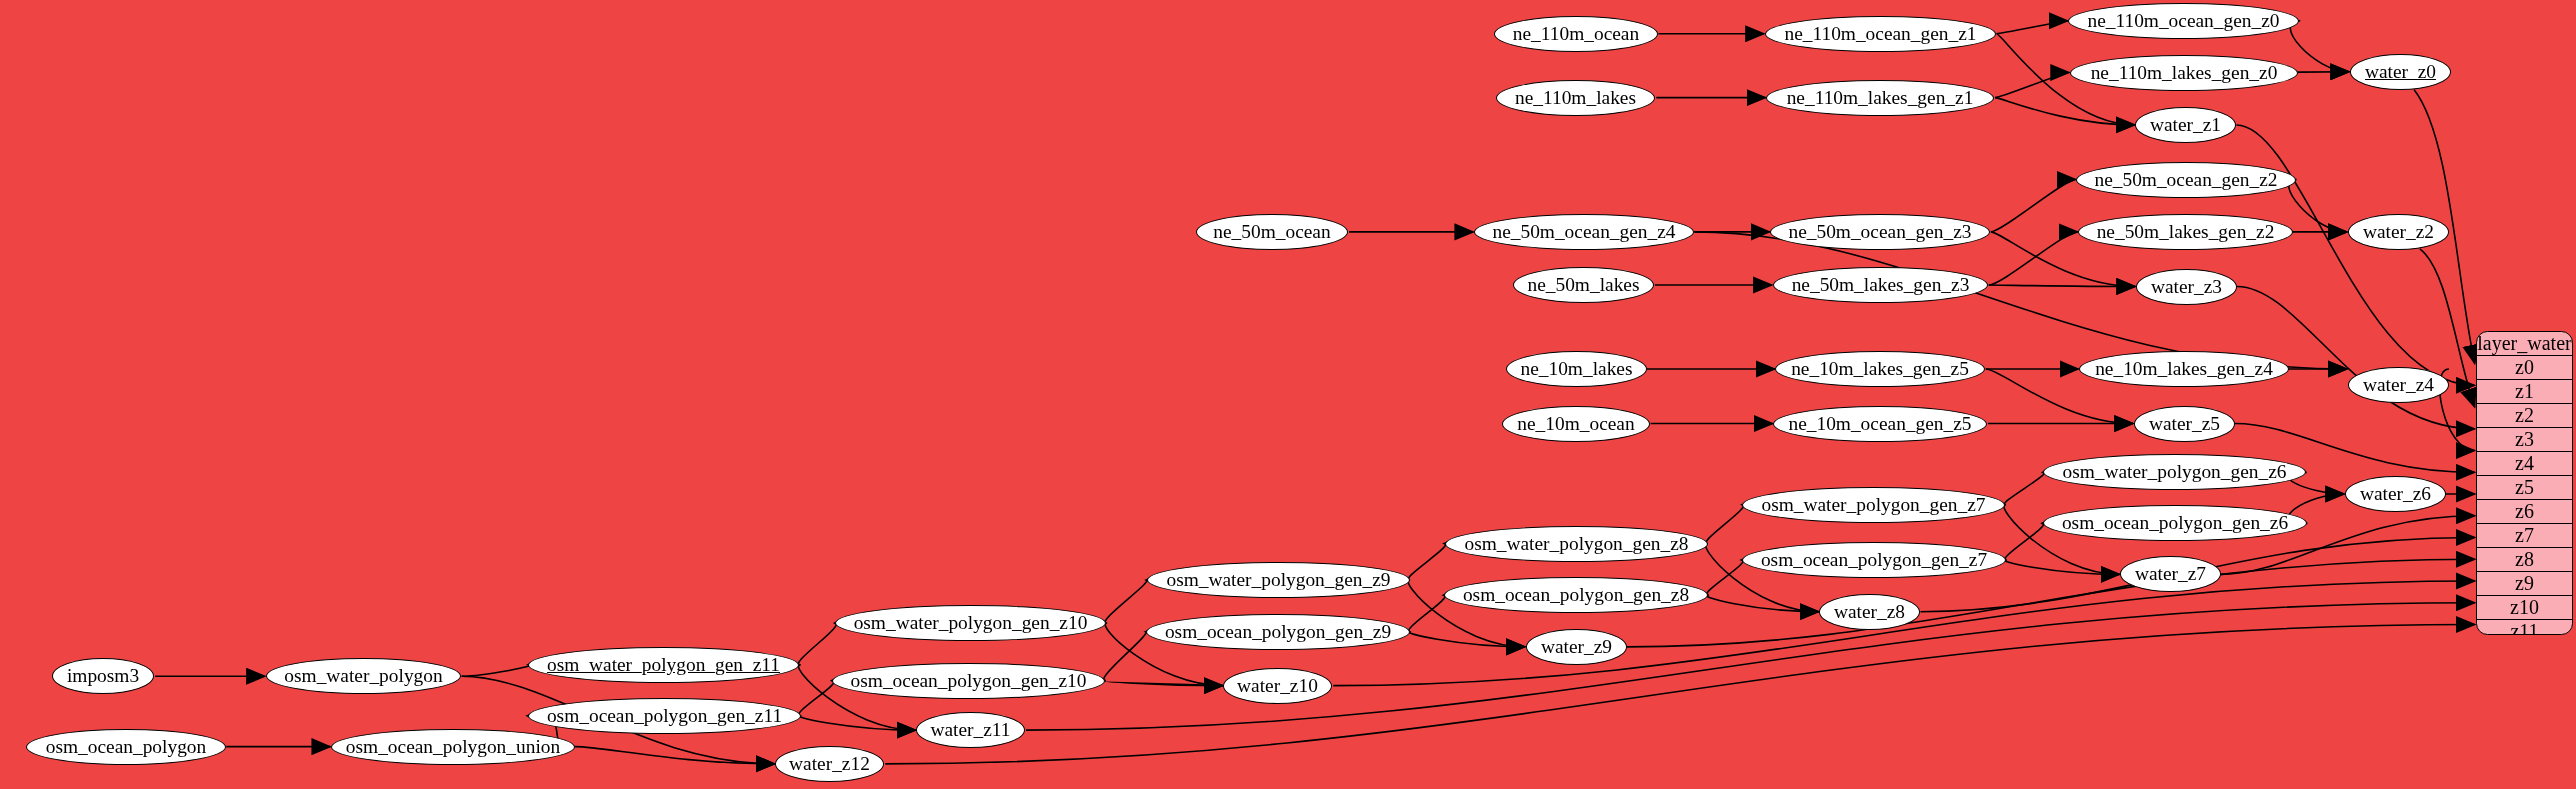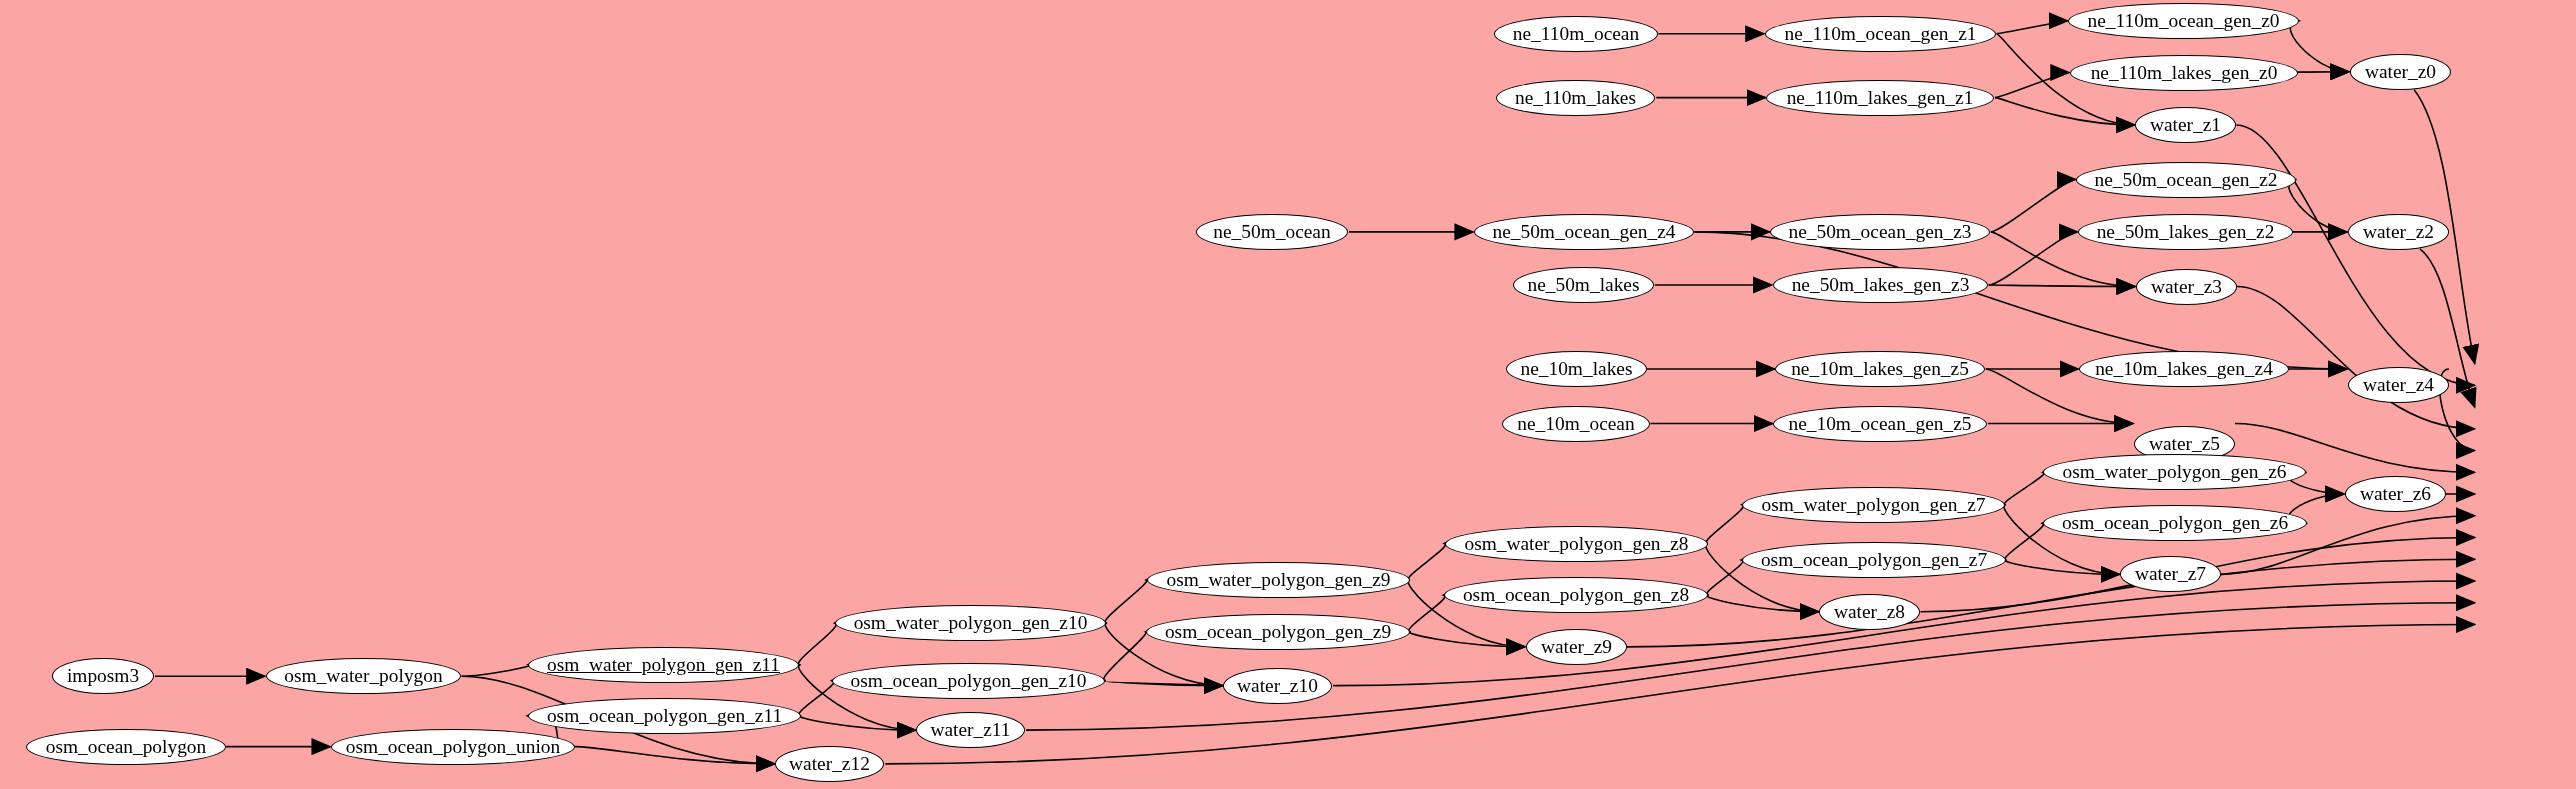--- a/index.html
+++ b/index.html
@@ -1,16 +1,16 @@
 <!DOCTYPE html>
 <html style="font-size:11.5px"><head>
 <meta charset="utf-8">
 <style>
   html,body{margin:0;padding:0;background:#ffffff;}
-  #canvas{position:relative;width:2576px;height:789px;background:#fca5a5;overflow:hidden;
+  #canvas{position:relative;width:2576px;height:789px;background:#ef4444;overflow:hidden;
           font-family:"Liberation Serif", serif;}
   #edge-layer{position:absolute;left:0;top:0;}
   .node{position:absolute;display:flex;align-items:center;justify-content:center;
         box-sizing:border-box;background:#ffffff;border:1.4px solid #000;border-radius:50%;
         font-size:19.4px;color:#000;white-space:nowrap;z-index:2;}
   #layer-table{position:absolute;box-sizing:border-box;border:1.4px solid #000;border-radius:11.5px;
         overflow:hidden;z-index:3;display:flex;flex-direction:column;}
   .trow{flex:1;display:flex;align-items:center;justify-content:center;
         font-size:20px;color:#000;border-top:1.4px solid #000;box-sizing:border-box;white-space:nowrap;}
   .trow:first-child{border-top:none;}
@@ -94,38 +94,38 @@
       </g>
   </svg>
 
   <div id="node-layer">
       <div class="node" style="left: 1494px; top: 16px; width: 164px; height: 36px; background: rgb(255, 255, 255); border-color: rgb(0, 0, 0);">ne_110m_ocean</div>
       <div class="node" style="left: 1765px; top: 16px; width: 231px; height: 36px; background: rgb(255, 255, 255); border-color: rgb(0, 0, 0);">ne_110m_ocean_gen_z1</div>
       <div class="node" style="left: 2068px; top: 2.9px; width: 231px; height: 36px; background: rgb(255, 255, 255); border-color: rgb(0, 0, 0);">ne_110m_ocean_gen_z0</div>
       <div class="node" style="left: 1496px; top: 80px; width: 159px; height: 36px; background: rgb(255, 255, 255); border-color: rgb(0, 0, 0);">ne_110m_lakes</div>
       <div class="node" style="left: 1766px; top: 80px; width: 228px; height: 36px; background: rgb(255, 255, 255); border-color: rgb(0, 0, 0);">ne_110m_lakes_gen_z1</div>
       <div class="node" style="left: 2070px; top: 55px; width: 228px; height: 36px; background: rgb(255, 255, 255); border-color: rgb(0, 0, 0);">ne_110m_lakes_gen_z0</div>
-      <div class="node" style="left: 2350px; top: 54px; width: 101px; height: 36px; background: rgb(255, 255, 255); border-color: rgb(0, 0, 0);">water_z0</div>
+      <div class="node" style="left: 2350px; top: 54px; width: 101px; height: 36px; background: rgb(255, 255, 255); border-color: rgb(0, 0, 0); text-decoration: underline;">water_z0</div>
       <div class="node" style="left: 2135px; top: 107px; width: 101px; height: 36px; background: rgb(255, 255, 255); border-color: rgb(0, 0, 0);">water_z1</div>
       <div class="node" style="left: 1196px; top: 214px; width: 152px; height: 36px; background: rgb(255, 255, 255); border-color: rgb(0, 0, 0);">ne_50m_ocean</div>
       <div class="node" style="left: 1474px; top: 214px; width: 220px; height: 36px; background: rgb(255, 255, 255); border-color: rgb(0, 0, 0);">ne_50m_ocean_gen_z4</div>
       <div class="node" style="left: 1770px; top: 214px; width: 220px; height: 36px; background: rgb(255, 255, 255); border-color: rgb(0, 0, 0);">ne_50m_ocean_gen_z3</div>
       <div class="node" style="left: 2076px; top: 162px; width: 220px; height: 36px; background: rgb(255, 255, 255); border-color: rgb(0, 0, 0);">ne_50m_ocean_gen_z2</div>
       <div class="node" style="left: 1513px; top: 267px; width: 141px; height: 36px; background: rgb(255, 255, 255); border-color: rgb(0, 0, 0);">ne_50m_lakes</div>
       <div class="node" style="left: 1773px; top: 267px; width: 215px; height: 36px; background: rgb(255, 255, 255); border-color: rgb(0, 0, 0);">ne_50m_lakes_gen_z3</div>
       <div class="node" style="left: 2078px; top: 214px; width: 215px; height: 36px; background: rgb(255, 255, 255); border-color: rgb(0, 0, 0);">ne_50m_lakes_gen_z2</div>
       <div class="node" style="left: 2348px; top: 214px; width: 101px; height: 36px; background: rgb(255, 255, 255); border-color: rgb(0, 0, 0); text-align: right;">water_z2</div>
       <div class="node" style="left: 2136px; top: 269px; width: 101px; height: 36px; background: rgb(255, 255, 255); border-color: rgb(0, 0, 0);">water_z3</div>
       <div class="node" style="left: 1506px; top: 351px; width: 141px; height: 36px; background: rgb(255, 255, 255); border-color: rgb(0, 0, 0);">ne_10m_lakes</div>
       <div class="node" style="left: 1775px; top: 351px; width: 210px; height: 36px; background: rgb(255, 255, 255); border-color: rgb(0, 0, 0);">ne_10m_lakes_gen_z5</div>
       <div class="node" style="left: 2079px; top: 351px; width: 210px; height: 36px; background: rgb(255, 255, 255); border-color: rgb(0, 0, 0);">ne_10m_lakes_gen_z4</div>
       <div class="node" style="left: 1502px; top: 406px; width: 148px; height: 36px; background: rgb(255, 255, 255); border-color: rgb(0, 0, 0);">ne_10m_ocean</div>
       <div class="node" style="left: 1773px; top: 406px; width: 214px; height: 36px; background: rgb(255, 255, 255); border-color: rgb(0, 0, 0);">ne_10m_ocean_gen_z5</div>
       <div class="node" style="left: 2348px; top: 351px; width: 101px; height: 36px; background: rgb(255, 255, 255); border-color: rgb(0, 0, 0); margin-top: 16px;">water_z4</div>
-      <div class="node" style="left: 2134px; top: 406px; width: 101px; height: 36px; background: rgb(255, 255, 255); border-color: rgb(0, 0, 0); margin-top: 20px;">water_z5</div>
+      <div class="node" style="left: 2134px; top: 406px; width: 101px; height: 36px; background: rgb(255, 255, 255); border-color: rgb(0, 0, 0);">water_z5</div>
       <div class="node" style="left: 2043px; top: 454px; width: 263px; height: 36px; background: rgb(255, 255, 255); border-color: rgb(0, 0, 0);">osm_water_polygon_gen_z6</div>
       <div class="node" style="left: 1742px; top: 487px; width: 263px; height: 36px; background: rgb(255, 255, 255); border-color: rgb(0, 0, 0);">osm_water_polygon_gen_z7</div>
       <div class="node" style="left: 1445px; top: 526px; width: 263px; height: 36px; background: rgb(255, 255, 255); border-color: rgb(0, 0, 0); text-align: center;">osm_water_polygon_gen_z8</div>
       <div class="node" style="left: 1147px; top: 562px; width: 263px; height: 36px; background: rgb(255, 255, 255); border-color: rgb(0, 0, 0);">osm_water_polygon_gen_z9</div>
       <div class="node" style="left: 835px; top: 605px; width: 271px; height: 36px; background: rgb(255, 255, 255); border-color: rgb(0, 0, 0);">osm_water_polygon_gen_z10</div>
       <div class="node" style="left: 528px; top: 647px; width: 271px; height: 36px; background: rgb(255, 255, 255); border-color: rgb(0, 0, 0); text-decoration: underline;">osm_water_polygon_gen_z11</div>
       <div class="node" style="left: 2043px; top: 505px; width: 264px; height: 36px; background: rgb(255, 255, 255); border-color: rgb(0, 0, 0);">osm_ocean_polygon_gen_z6</div>
       <div class="node" style="left: 1742px; top: 542px; width: 264px; height: 36px; background: rgb(255, 255, 255); border-color: rgb(0, 0, 0);">osm_ocean_polygon_gen_z7</div>
       <div class="node" style="left: 1444px; top: 577px; width: 264px; height: 36px; background: rgb(255, 255, 255); border-color: rgb(0, 0, 0);">osm_ocean_polygon_gen_z8</div>
       <div class="node" style="left: 1146px; top: 614px; width: 264px; height: 36px; background: rgb(255, 255, 255); border-color: rgb(0, 0, 0);">osm_ocean_polygon_gen_z9</div>
@@ -137,14 +137,29 @@
       <div class="node" style="left: 1526px; top: 629px; width: 101px; height: 36px; background: rgb(255, 255, 255); border-color: rgb(0, 0, 0);">water_z9</div>
       <div class="node" style="left: 1223px; top: 668px; width: 109px; height: 36px; background: rgb(255, 255, 255); border-color: rgb(0, 0, 0);">water_z10</div>
       <div class="node" style="left: 916px; top: 712px; width: 109px; height: 36px; background: rgb(255, 255, 255); border-color: rgb(0, 0, 0);">water_z11</div>
       <div class="node" style="left: 775px; top: 746px; width: 109px; height: 36px; background: rgb(255, 255, 255); border-color: rgb(0, 0, 0);">water_z12</div>
       <div class="node" style="left: 52px; top: 658px; width: 102px; height: 36px; background: rgb(255, 255, 255); border-color: rgb(0, 0, 0);">imposm3</div>
       <div class="node" style="left: 266px; top: 658px; width: 195px; height: 36px; background: rgb(255, 255, 255); border-color: rgb(0, 0, 0);">osm_water_polygon</div>
       <div class="node" style="left: 26px; top: 729px; width: 200px; height: 36px; background: rgb(255, 255, 255); border-color: rgb(0, 0, 0);">osm_ocean_polygon</div>
       <div class="node" style="left: 331px; top: 729px; width: 244px; height: 36px; background: rgb(255, 255, 255); border-color: rgb(0, 0, 0);">osm_ocean_polygon_union</div>
     </div>
 
+  <div id="layer-table" style="left: 2476px; top: 331px; width: 97px; height: 304px; background: rgb(251, 173, 181); border-color: rgb(0, 0, 0);">
+    <div class="trow thead">layer_water</div>
+  <div class="trow">z0</div>
+      <div class="trow">z1</div>
+      <div class="trow">z2</div>
+      <div class="trow">z3</div>
+      <div class="trow">z4</div>
+      <div class="trow">z5</div>
+      <div class="trow">z6</div>
+      <div class="trow">z7</div>
+      <div class="trow">z8</div>
+      <div class="trow">z9</div>
+      <div class="trow">z10</div>
+      <div class="trow">z11</div>
+    </div>
 </div>
 
 
 </body></html>

